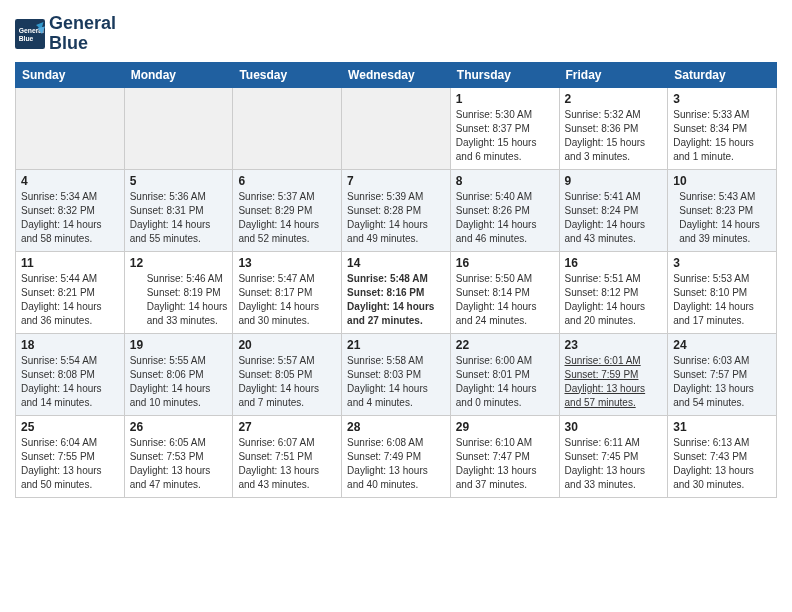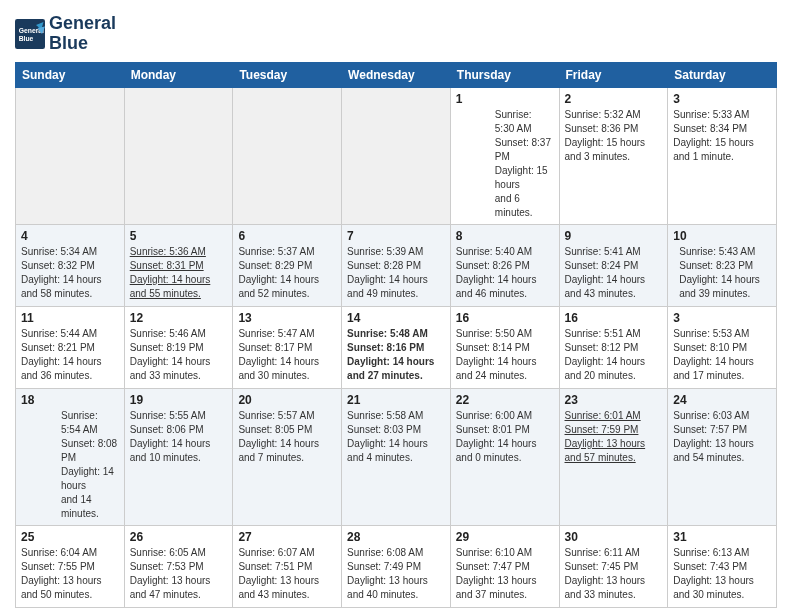--- a/index.html
+++ b/index.html
@@ -119,21 +119,21 @@
       </tr>
   </thead>
   <tbody id="calendar-body">
   <tr class="week">
         <td class="empty-cell"></td>
         <td class="empty-cell"></td>
         <td class="empty-cell"></td>
         <td class="empty-cell"></td>
         <td>
           <span class="day-num">1</span>
-          <div class="day-detail" style="white-space: pre-line; margin-left: 39px;">Sunrise: 5:30 AM
+          <div class="day-detail" style="white-space: pre-line;">Sunrise: 5:30 AM
 Sunset: 8:37 PM
 Daylight: 15 hours
 and 6 minutes.</div>
         </td>
         <td>
           <span class="day-num">2</span>
           <div class="day-detail" style="white-space: pre-line;">Sunrise: 5:32 AM
 Sunset: 8:36 PM
 Daylight: 15 hours
 and 3 minutes.</div>
@@ -149,21 +149,21 @@
       <tr class="week">
         <td style="background: rgb(240, 244, 248);">
           <span class="day-num">4</span>
           <div class="day-detail" style="white-space: pre-line;">Sunrise: 5:34 AM
 Sunset: 8:32 PM
 Daylight: 14 hours
 and 58 minutes.</div>
         </td>
         <td style="background: rgb(240, 244, 248);">
           <span class="day-num">5</span>
-          <div class="day-detail" style="white-space: pre-line; text-decoration: underline;">Sunrise: 5:36 AM
+          <div class="day-detail" style="white-space: pre-line;">Sunrise: 5:36 AM
 Sunset: 8:31 PM
 Daylight: 14 hours
 and 55 minutes.</div>
         </td>
         <td style="background: rgb(240, 244, 248);">
           <span class="day-num">6</span>
           <div class="day-detail" style="white-space: pre-line;">Sunrise: 5:37 AM
 Sunset: 8:29 PM
 Daylight: 14 hours
 and 52 minutes.</div>
@@ -200,21 +200,21 @@
       <tr class="week">
         <td>
           <span class="day-num">11</span>
           <div class="day-detail" style="white-space: pre-line;">Sunrise: 5:44 AM
 Sunset: 8:21 PM
 Daylight: 14 hours
 and 36 minutes.</div>
         </td>
         <td>
           <span class="day-num">12</span>
-          <div class="day-detail" style="white-space: pre-line;">Sunrise: 5:46 AM
+          <div class="day-detail" style="white-space: pre-line; margin-left: 17px;">Sunrise: 5:46 AM
 Sunset: 8:19 PM
 Daylight: 14 hours
 and 33 minutes.</div>
         </td>
         <td>
           <span class="day-num">13</span>
           <div class="day-detail" style="white-space: pre-line;">Sunrise: 5:47 AM
 Sunset: 8:17 PM
 Daylight: 14 hours
 and 30 minutes.</div>
@@ -244,21 +244,21 @@
           <span class="day-num">3</span>
           <div class="day-detail" style="white-space: pre-line;">Sunrise: 5:53 AM
 Sunset: 8:10 PM
 Daylight: 14 hours
 and 17 minutes.</div>
         </td>
       </tr>
       <tr class="week">
         <td style="background: rgb(240, 244, 248);">
           <span class="day-num">18</span>
-          <div class="day-detail" style="white-space: pre-line; margin-left: 40px;">Sunrise: 5:54 AM
+          <div class="day-detail" style="white-space: pre-line;">Sunrise: 5:54 AM
 Sunset: 8:08 PM
 Daylight: 14 hours
 and 14 minutes.</div>
         </td>
         <td style="background: rgb(240, 244, 248);">
           <span class="day-num">19</span>
           <div class="day-detail" style="white-space: pre-line;">Sunrise: 5:55 AM
 Sunset: 8:06 PM
 Daylight: 14 hours
 and 10 minutes.</div>

